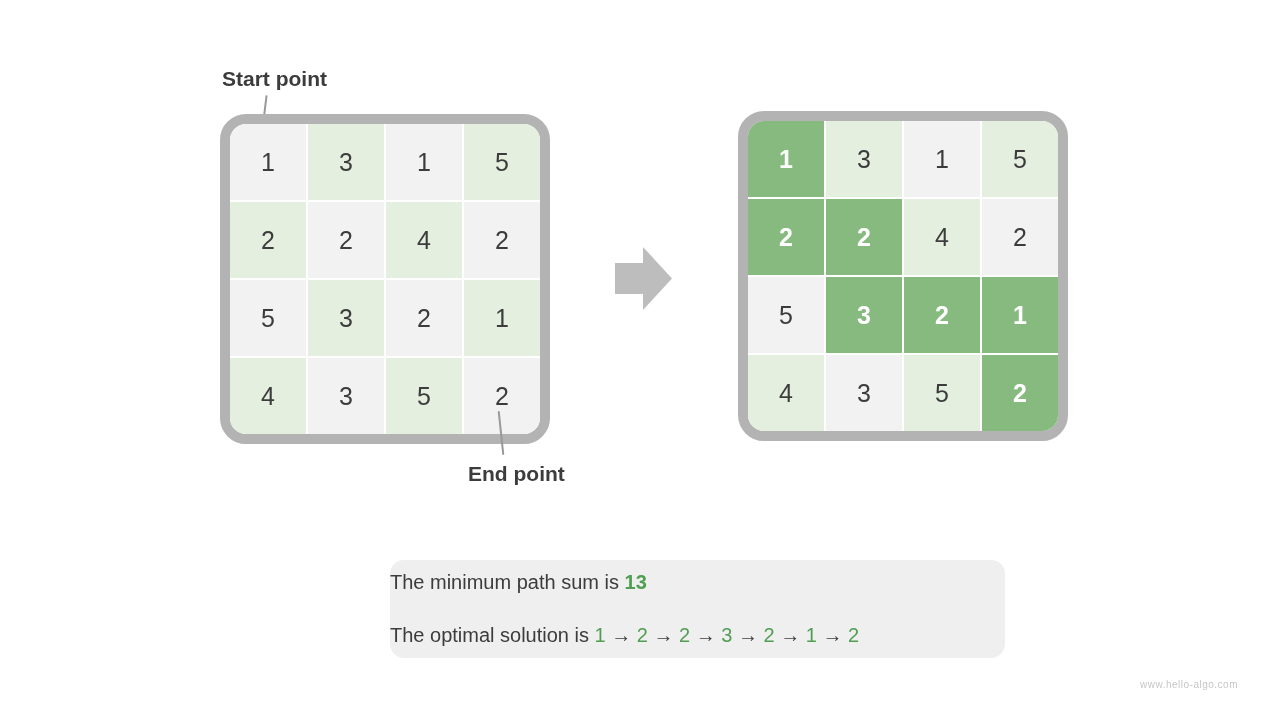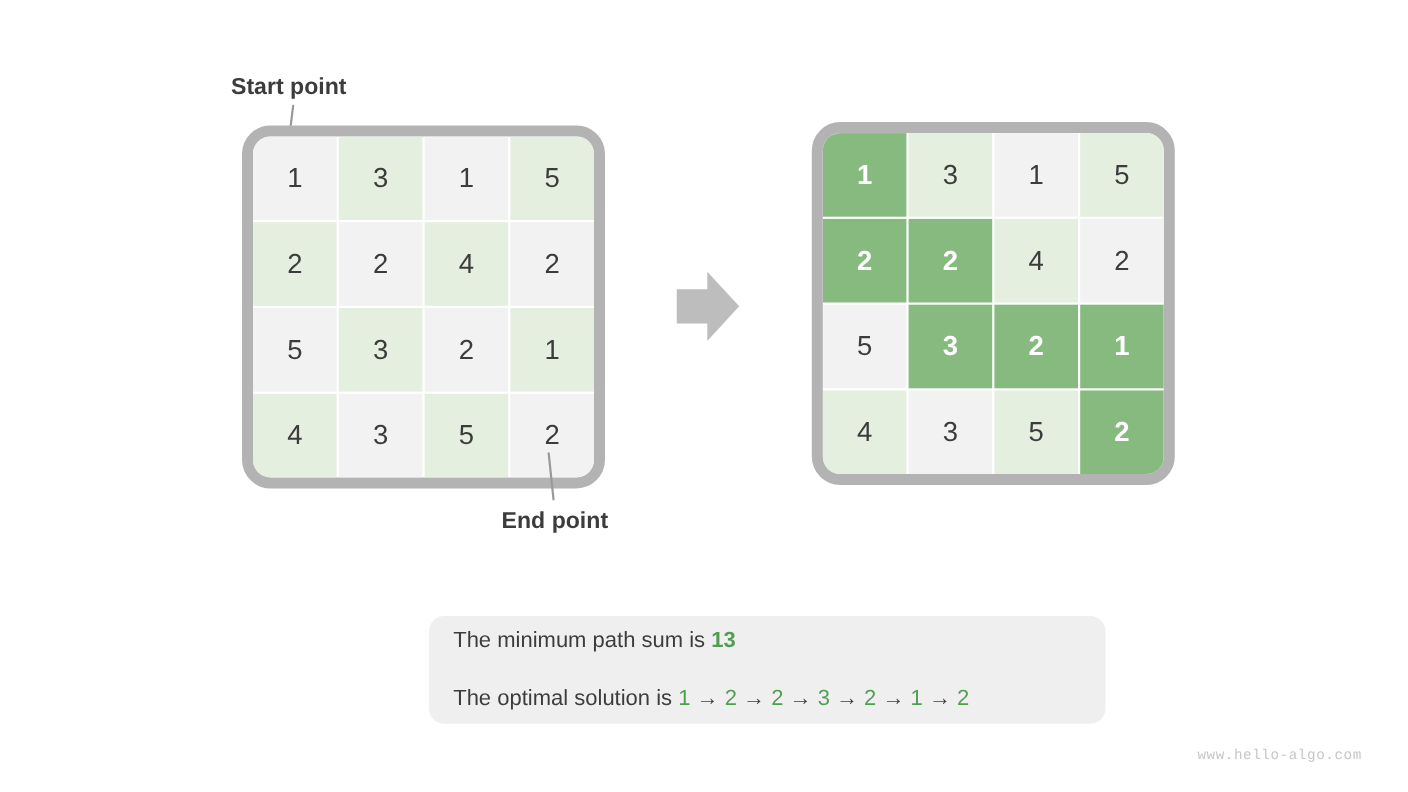--- a/index.html
+++ b/index.html
@@ -24,20 +24,21 @@
     overflow: hidden;
     font-family: "Liberation Sans", sans-serif;
     color: var(--text-dark);
   }
   .label {
     position: absolute;
     font-size: 21px;
     font-weight: 700;
     color: var(--text-dark);
     white-space: nowrap;
+    margin-left: 12px;
   }
   .label.start { left: 210px; top: 67px; }
   .label.end   { left: 456px; top: 462px; }
   .pointer-line {
     position: absolute;
     width: 2px;
     border-radius: 1px;
     background: var(--pointer-line);
   }
   .pointer-line.start-line { left: 263px; top: 95px;  height: 43px; transform: rotate(7deg); }
@@ -81,34 +82,33 @@
     left: 390px;
     top: 560px;
     width: 615px;
     height: 98px;
     background: var(--summary-bg);
     border-radius: 14px;
     display: flex;
     flex-direction: column;
     justify-content: center;
     row-gap: 30px;
-    padding-left: 22px;
     font-size: 20px;
     color: var(--text-dark);
   }
   .summary-line { white-space: pre; }
   .green { color: var(--text-green); }
   .bold { font-weight: 700; }
   .seq-arrow { color: var(--text-dark); }
   .watermark {
     position: absolute;
     right: 42px;
     top: 679px;
-    font-family: Liberation Mono, monospace;
-    font-size: 13px;
+    font-family: Liberation Sans, sans-serif;
+    font-size: 10px;
     color: var(--watermark-gray);
     letter-spacing: 0.5px;
   }
 </style>
 </head>
 <body>
 
 <div class="canvas">
 
   <div class="label start">Start point</div>

